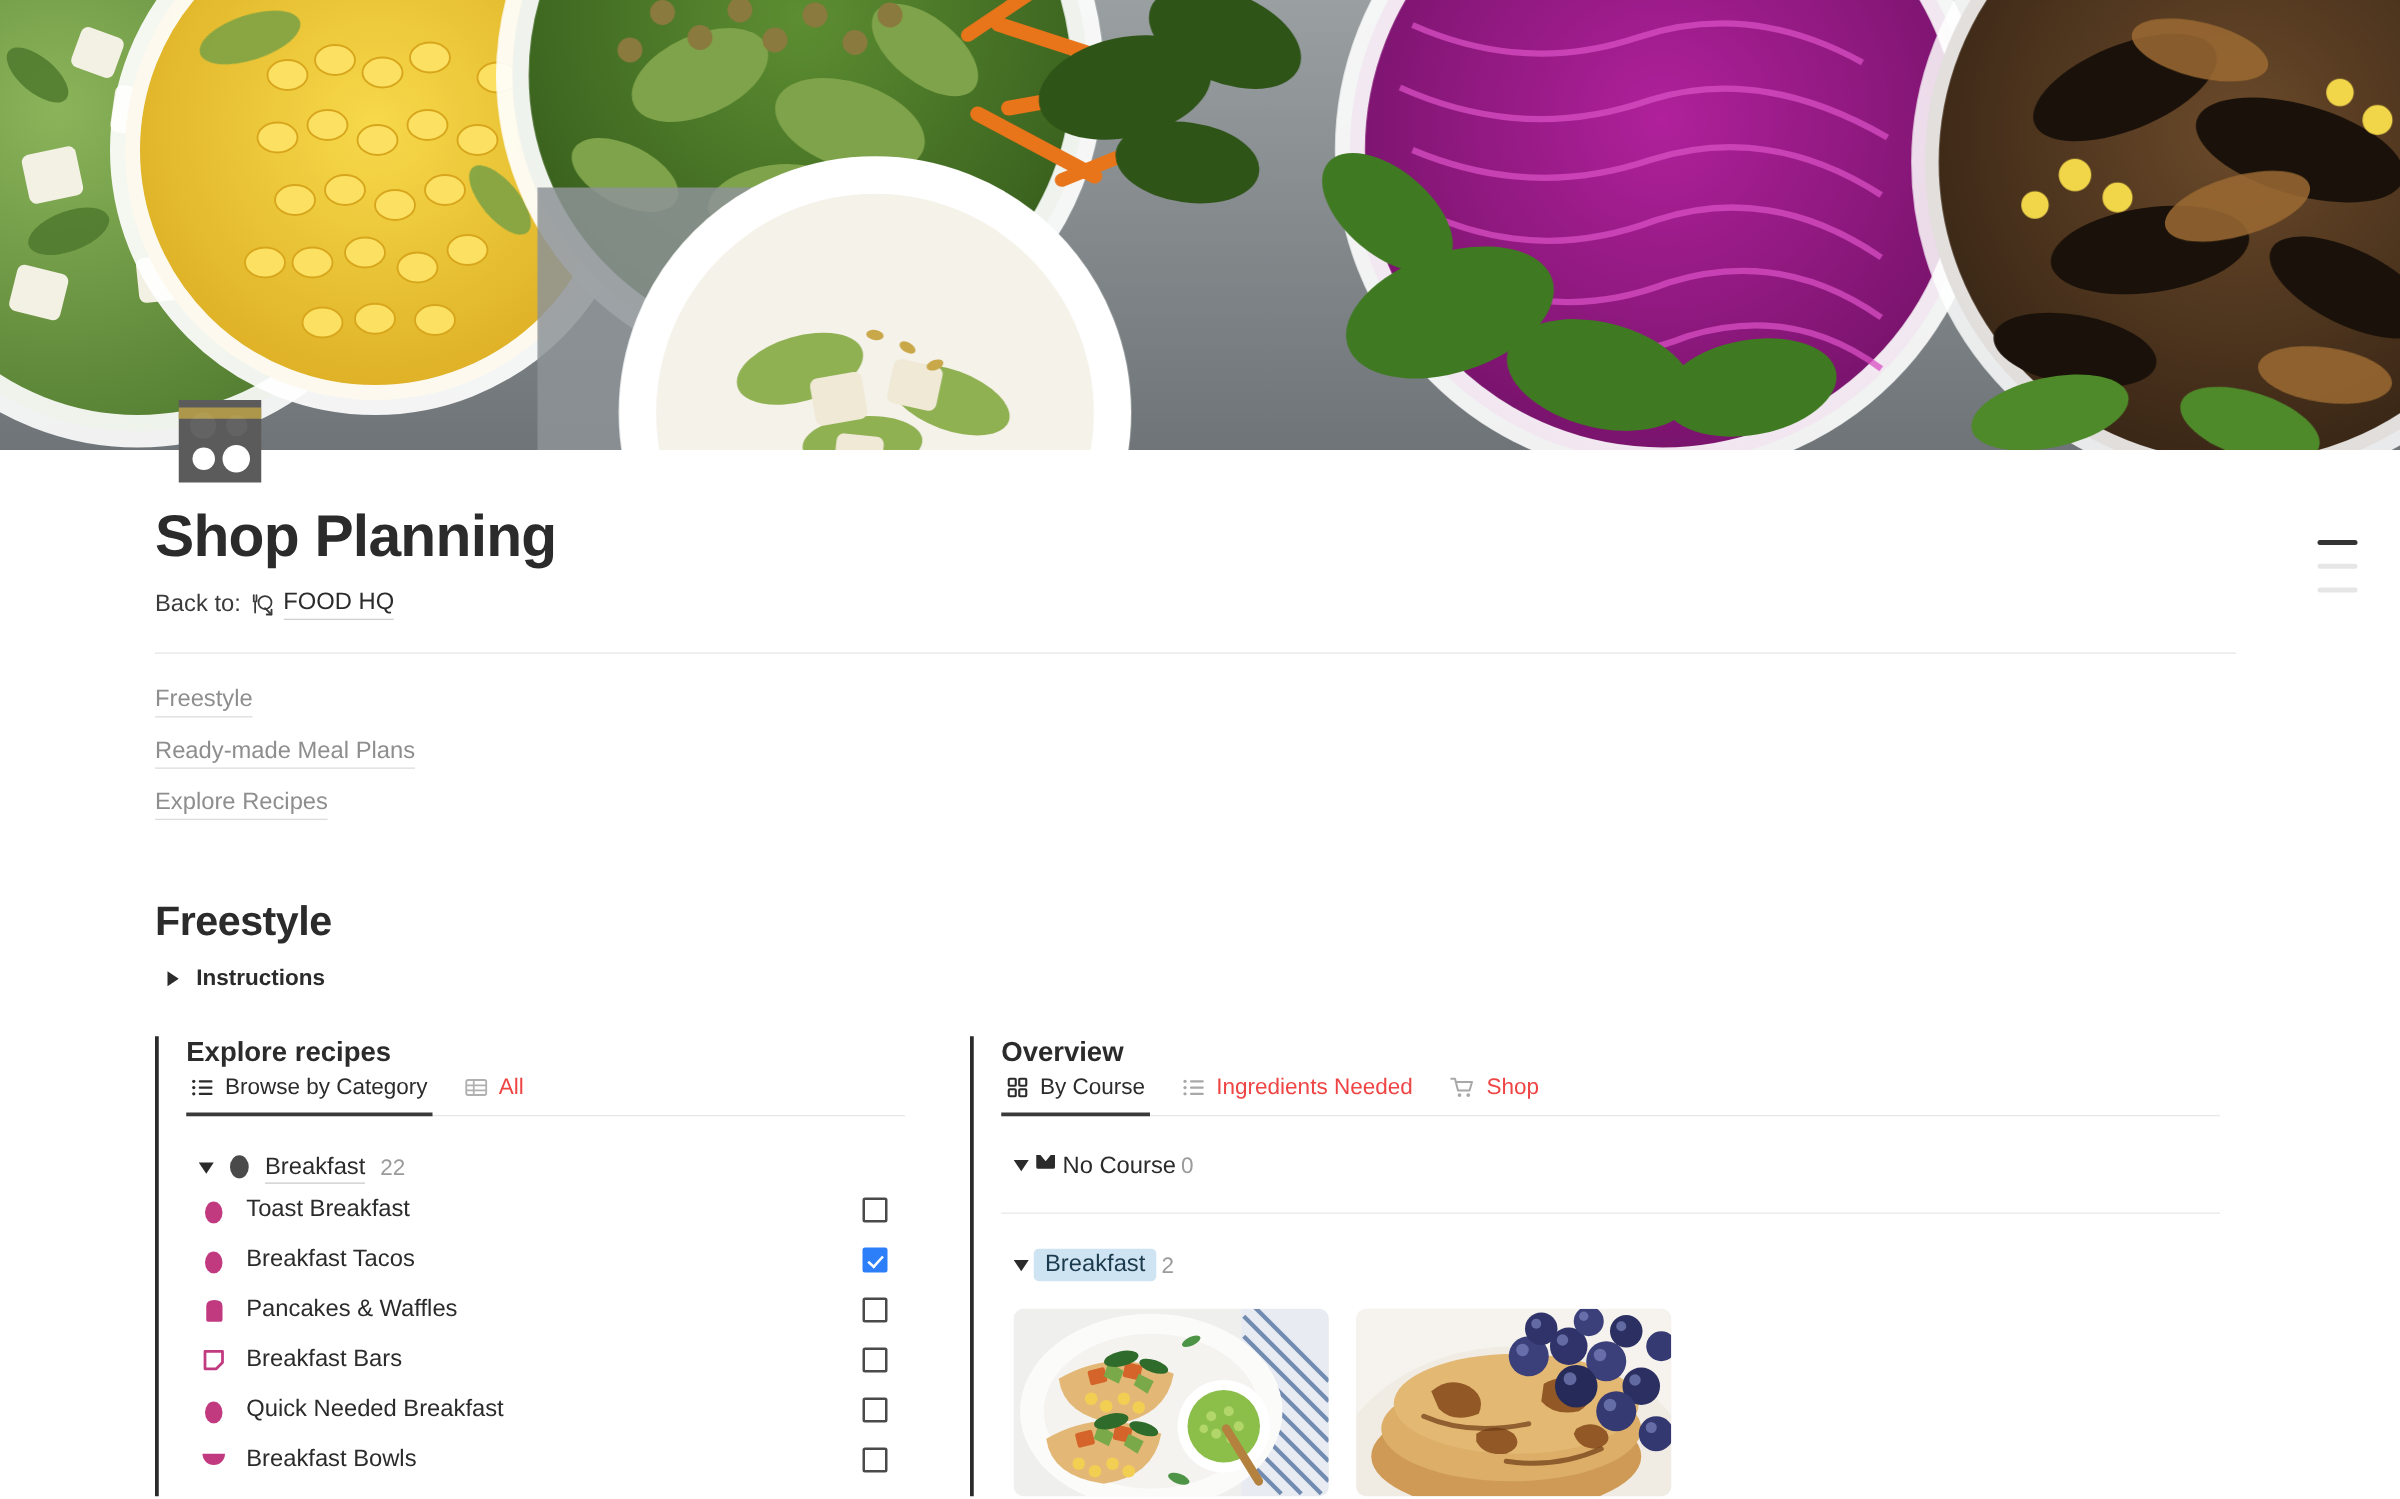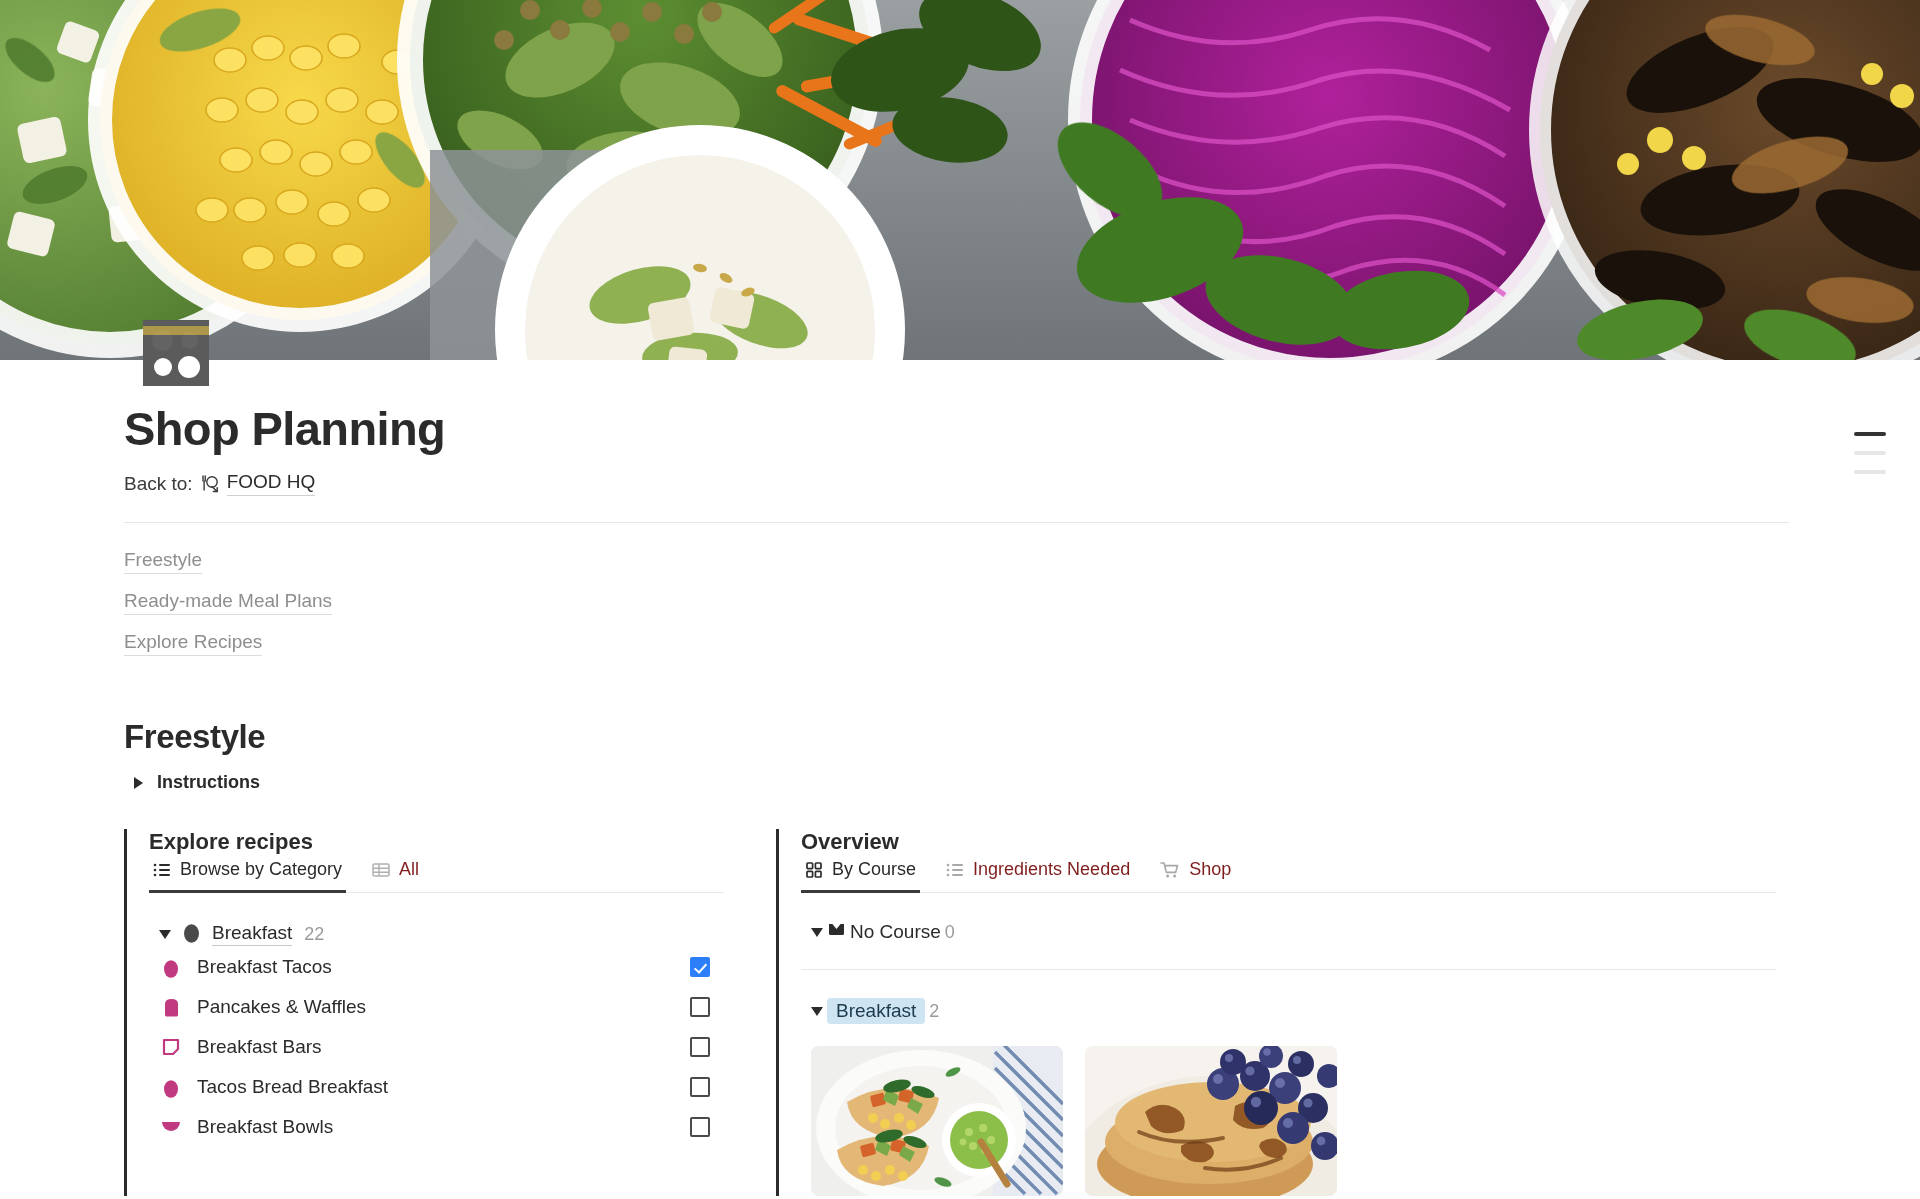--- a/index.html
+++ b/index.html
@@ -123,21 +123,21 @@
 
   .tabbar {
     display: flex; align-items: flex-end;
     gap: 22px;
     border-bottom: 1px solid #e8e8e8;
     width: 100%;
   }
   .tab {
     display: flex; align-items: center; gap: 9px;
     font-size: 18px;
-    color: #7f1d1d;
+    color: #ef4444;
     padding: 4px 4px 10px 4px;
     cursor: pointer;
     border-bottom: 3px solid transparent;
     margin-bottom: -1px;
   }
   .tab.active { color: #2b2b2b; border-bottom-color: #3a3a3a; }
   .tab svg { display:block; }
 
   
   .group-head {
@@ -482,20 +482,29 @@
         <span class="tri-down"></span>
         <span>
           <svg width="17" height="22" viewBox="0 0 17 22">
             <ellipse cx="8.5" cy="12.5" rx="7.5" ry="9.3" fill="#4a4a4a"></ellipse>
           </svg>
         </span>
         <span class="group-name">Breakfast</span>
         <span class="group-count">22</span>
       </div>
 
+      <div class="rec-row">
+        <span class="rec-ico">
+          <svg width="16" height="21" viewBox="0 0 16 21">
+              <ellipse cx="8" cy="12" rx="7" ry="8.8" fill="#C13A80"></ellipse>
+            </svg>
+        </span>
+        <span class="rec-name">Toast Breakfast</span>
+        <span class="cbox"></span>
+      </div>
 
       <div class="rec-row">
         <span class="rec-ico">
           <svg width="16" height="21" viewBox="0 0 16 21">
               <ellipse cx="8" cy="12" rx="7" ry="8.8" fill="#C13A80"></ellipse>
             </svg>
         </span>
         <span class="rec-name">Breakfast Tacos</span>
         <span class="cbox checked"></span>
       </div>
@@ -519,21 +528,21 @@
         <span class="rec-name">Breakfast Bars</span>
         <span class="cbox"></span>
       </div>
 
       <div class="rec-row">
         <span class="rec-ico">
           <svg width="16" height="21" viewBox="0 0 16 21">
               <ellipse cx="8" cy="12" rx="7" ry="8.8" fill="#C13A80"></ellipse>
             </svg>
         </span>
-        <span class="rec-name">Tacos Bread Breakfast</span>
+        <span class="rec-name">Quick Needed Breakfast</span>
         <span class="cbox"></span>
       </div>
 
       <div class="rec-row">
         <span class="rec-ico">
           <svg width="20" height="14" viewBox="0 0 20 14">
             <path d="M1 2 H19 A9 9 0 0 1 1 2 Z" fill="#C13A80"></path>
           </svg>
         </span>
         <span class="rec-name">Breakfast Bowls</span>

